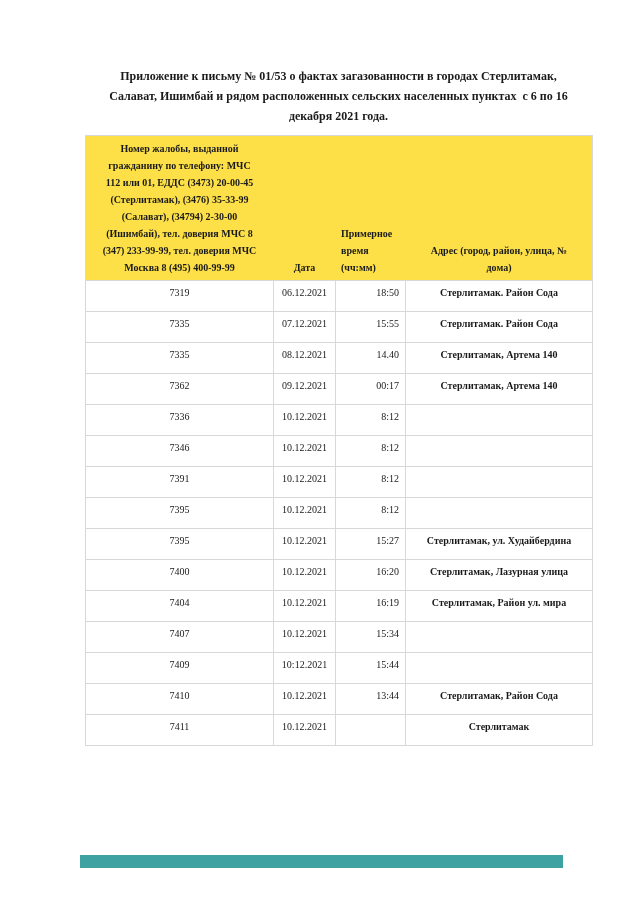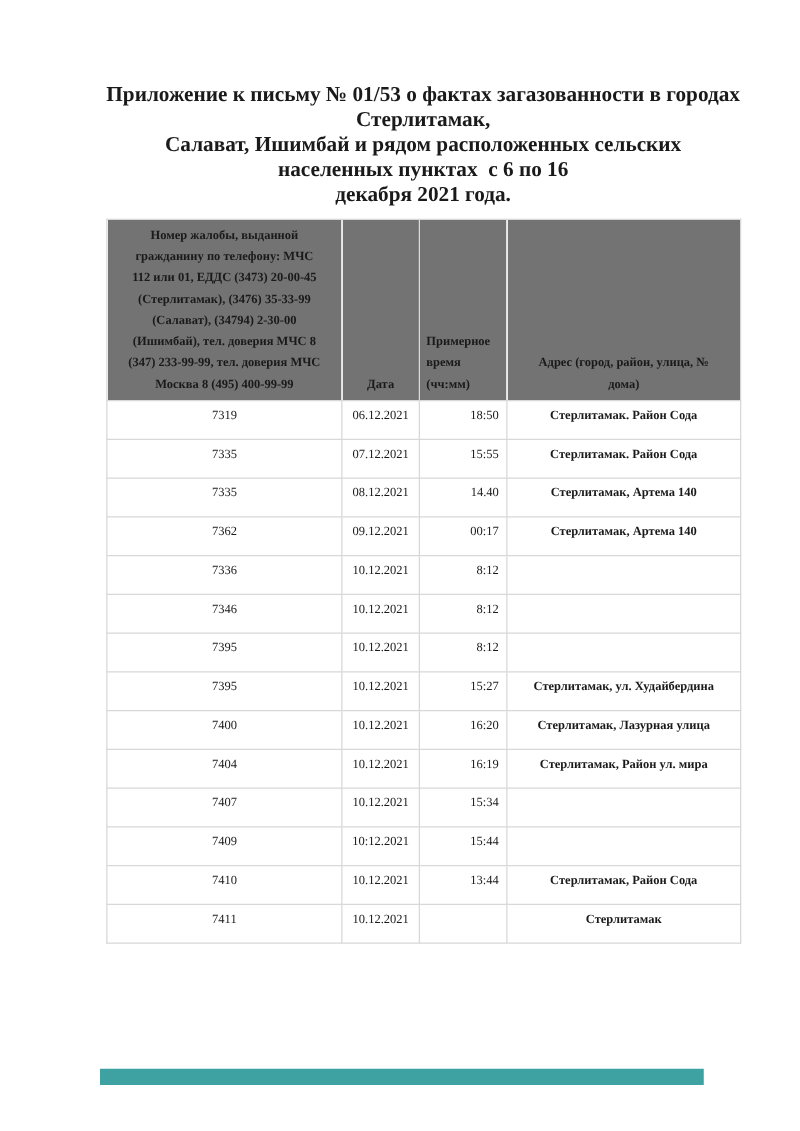--- a/index.html
+++ b/index.html
@@ -11,21 +11,21 @@
     color: #1a1a1a;
     -webkit-font-smoothing: antialiased;
   }
   .page-content {
     position: absolute;
     left: 85px; top: 66px;
     width: 507px;
   }
   .doc-title {
     font-weight: bold;
-    font-size: 17px;
+    font-size: 12px;
     line-height: 20px;
     text-align: center;
     white-space: pre-wrap;
     margin: 0 0 9px 0;
   }
   .doc-subtitle {
     font-size: 12px;
     line-height: 20px;
     text-align: center;
     white-space: pre-wrap;
@@ -40,21 +40,21 @@
   table.complaints col.c1 { width: 188px; }
   table.complaints col.c2 { width: 62px; }
   table.complaints col.c3 { width: 70px; }
   table.complaints col.c4 { width: 187px; }
   table.complaints th, table.complaints td {
     border: 1px solid #d8d8d8;
     box-sizing: border-box;
     overflow: hidden;
   }
   table.complaints th {
-    background: #737373;
+    background: #fde047;
     font-weight: bold;
     white-space: pre-line;
     padding: 4px 5px;
   }
   th.h-complaint {
     text-align: center;
     vertical-align: middle;
     line-height: 17px;
     height: 142px;
   }
@@ -149,20 +149,26 @@
           <td class="c-addr"></td>
         </tr>
 
         <tr>
           <td class="c-num">7346</td>
           <td class="c-date">10.12.2021</td>
           <td class="c-time">8:12</td>
           <td class="c-addr"></td>
         </tr>
 
+        <tr>
+          <td class="c-num">7391</td>
+          <td class="c-date">10.12.2021</td>
+          <td class="c-time">8:12</td>
+          <td class="c-addr"></td>
+        </tr>
 
         <tr>
           <td class="c-num">7395</td>
           <td class="c-date">10.12.2021</td>
           <td class="c-time">8:12</td>
           <td class="c-addr"></td>
         </tr>
 
         <tr>
           <td class="c-num">7395</td>

